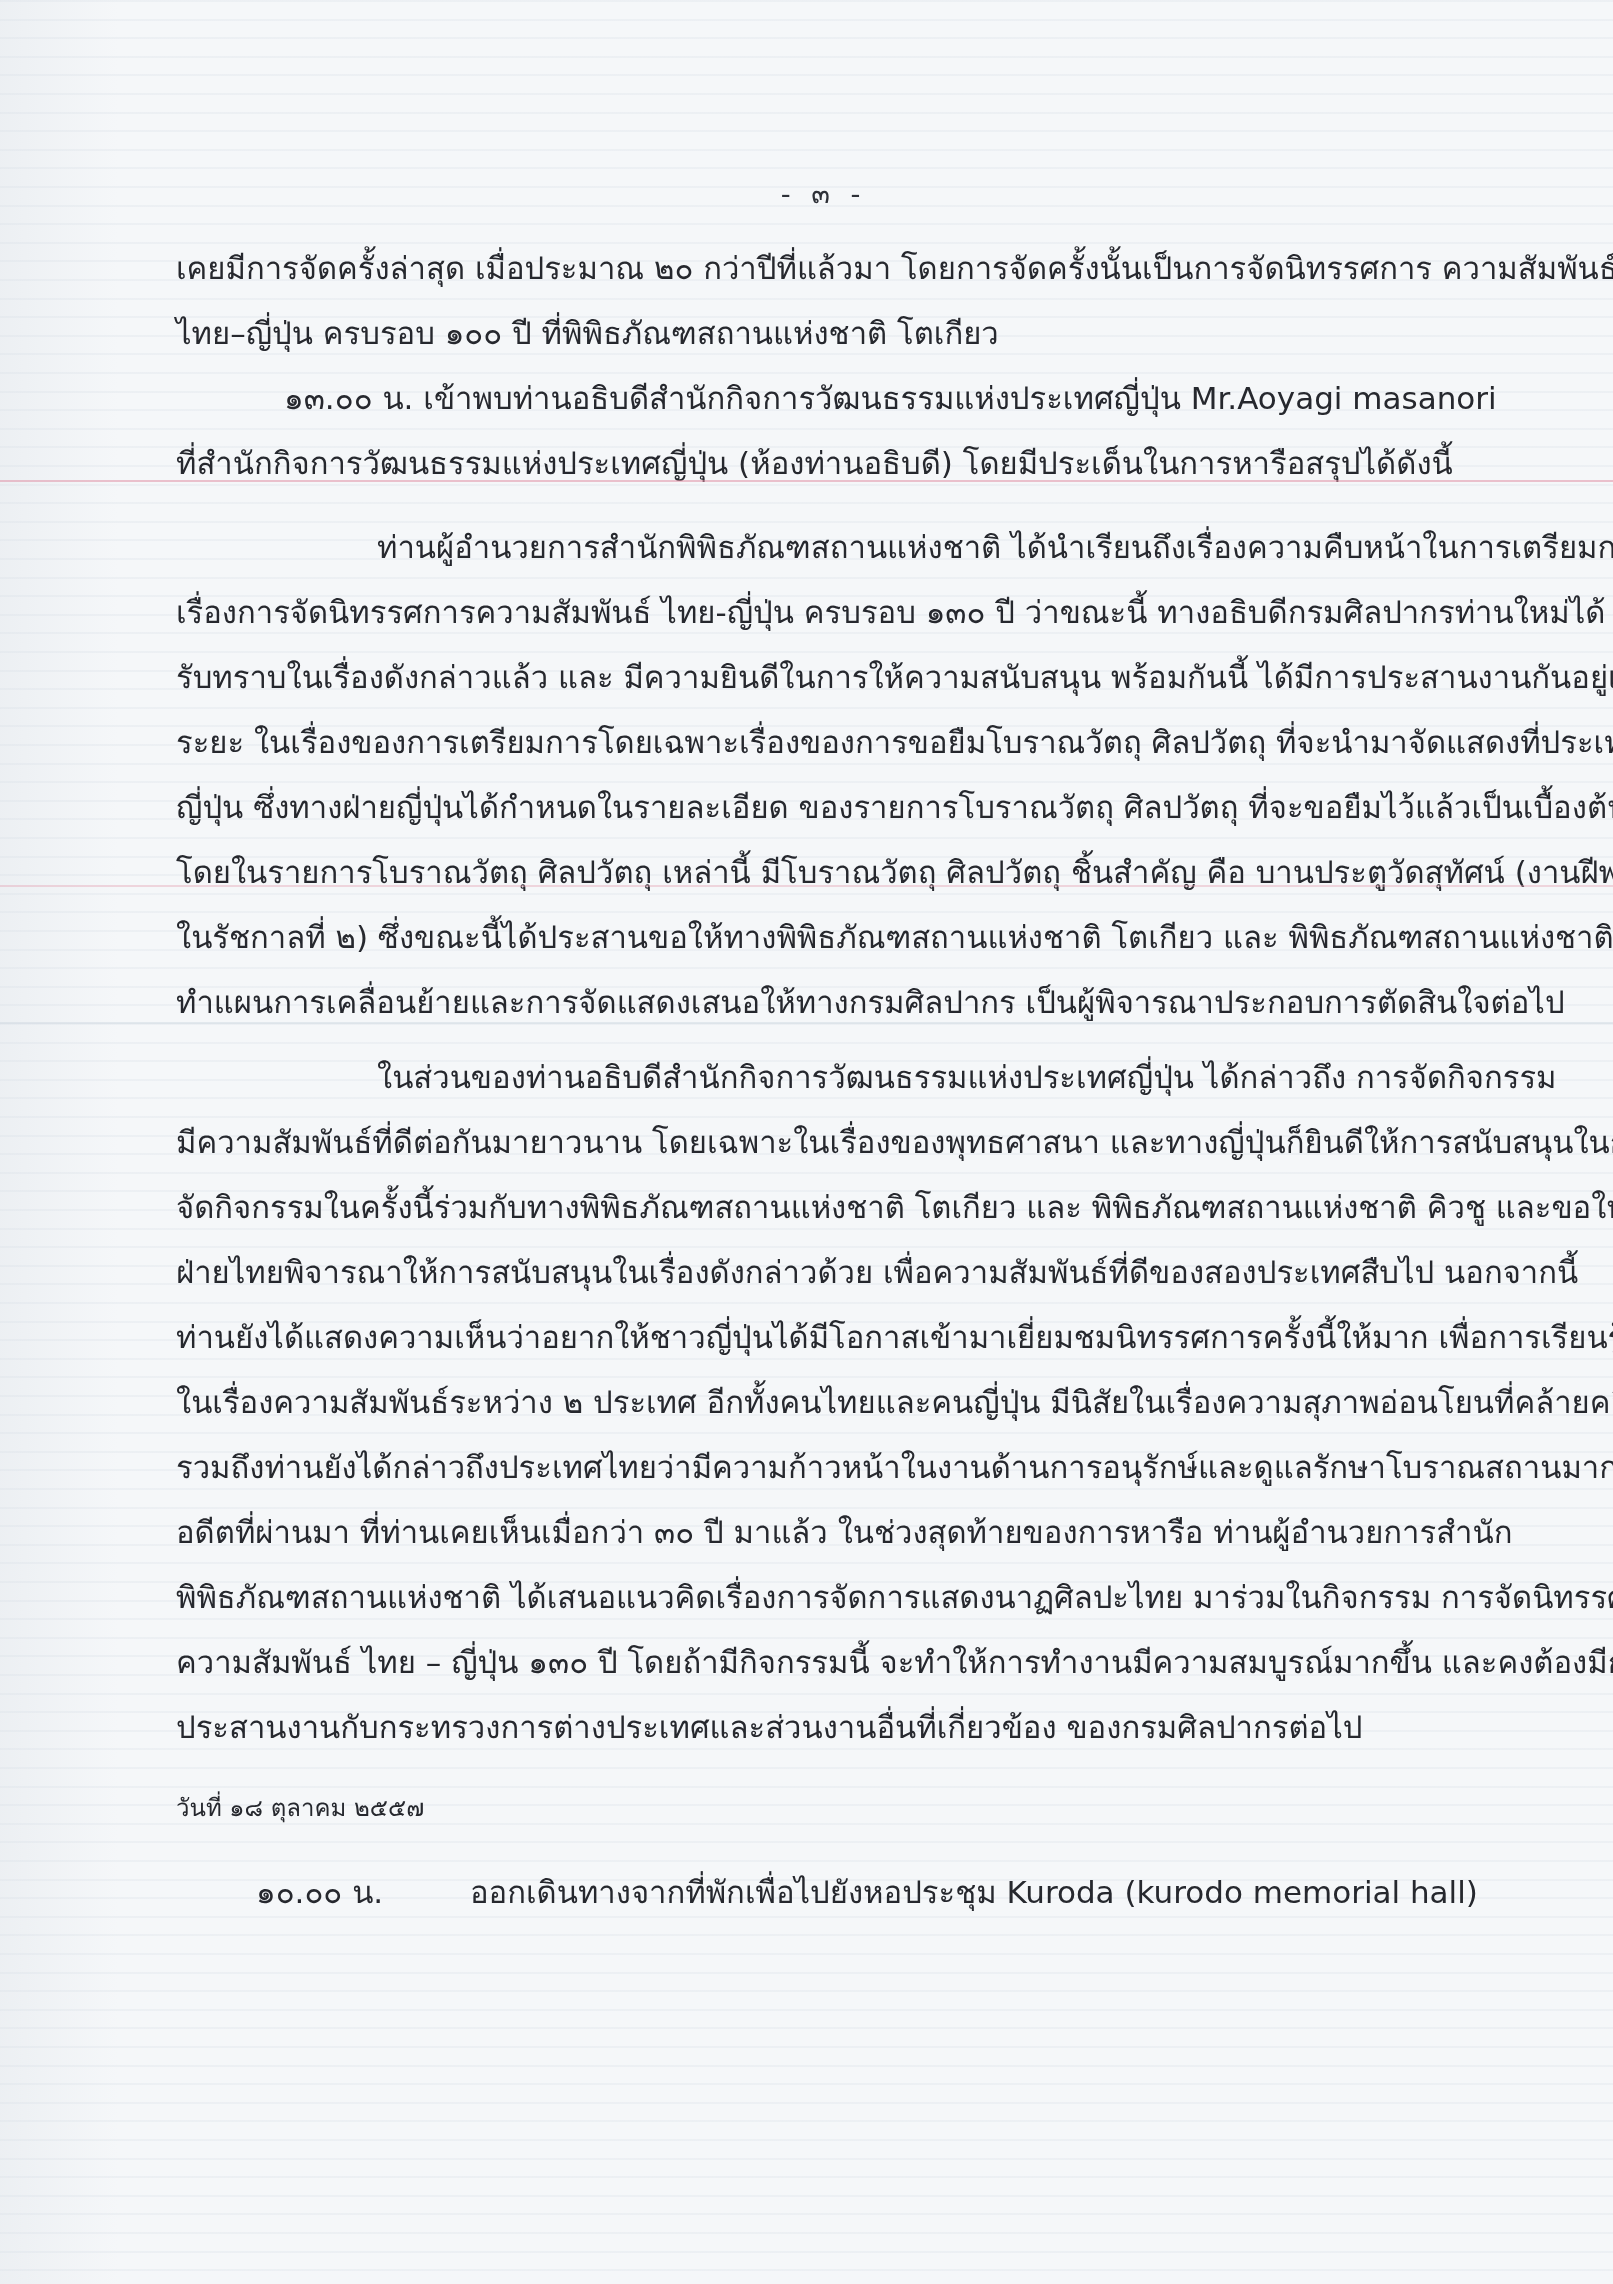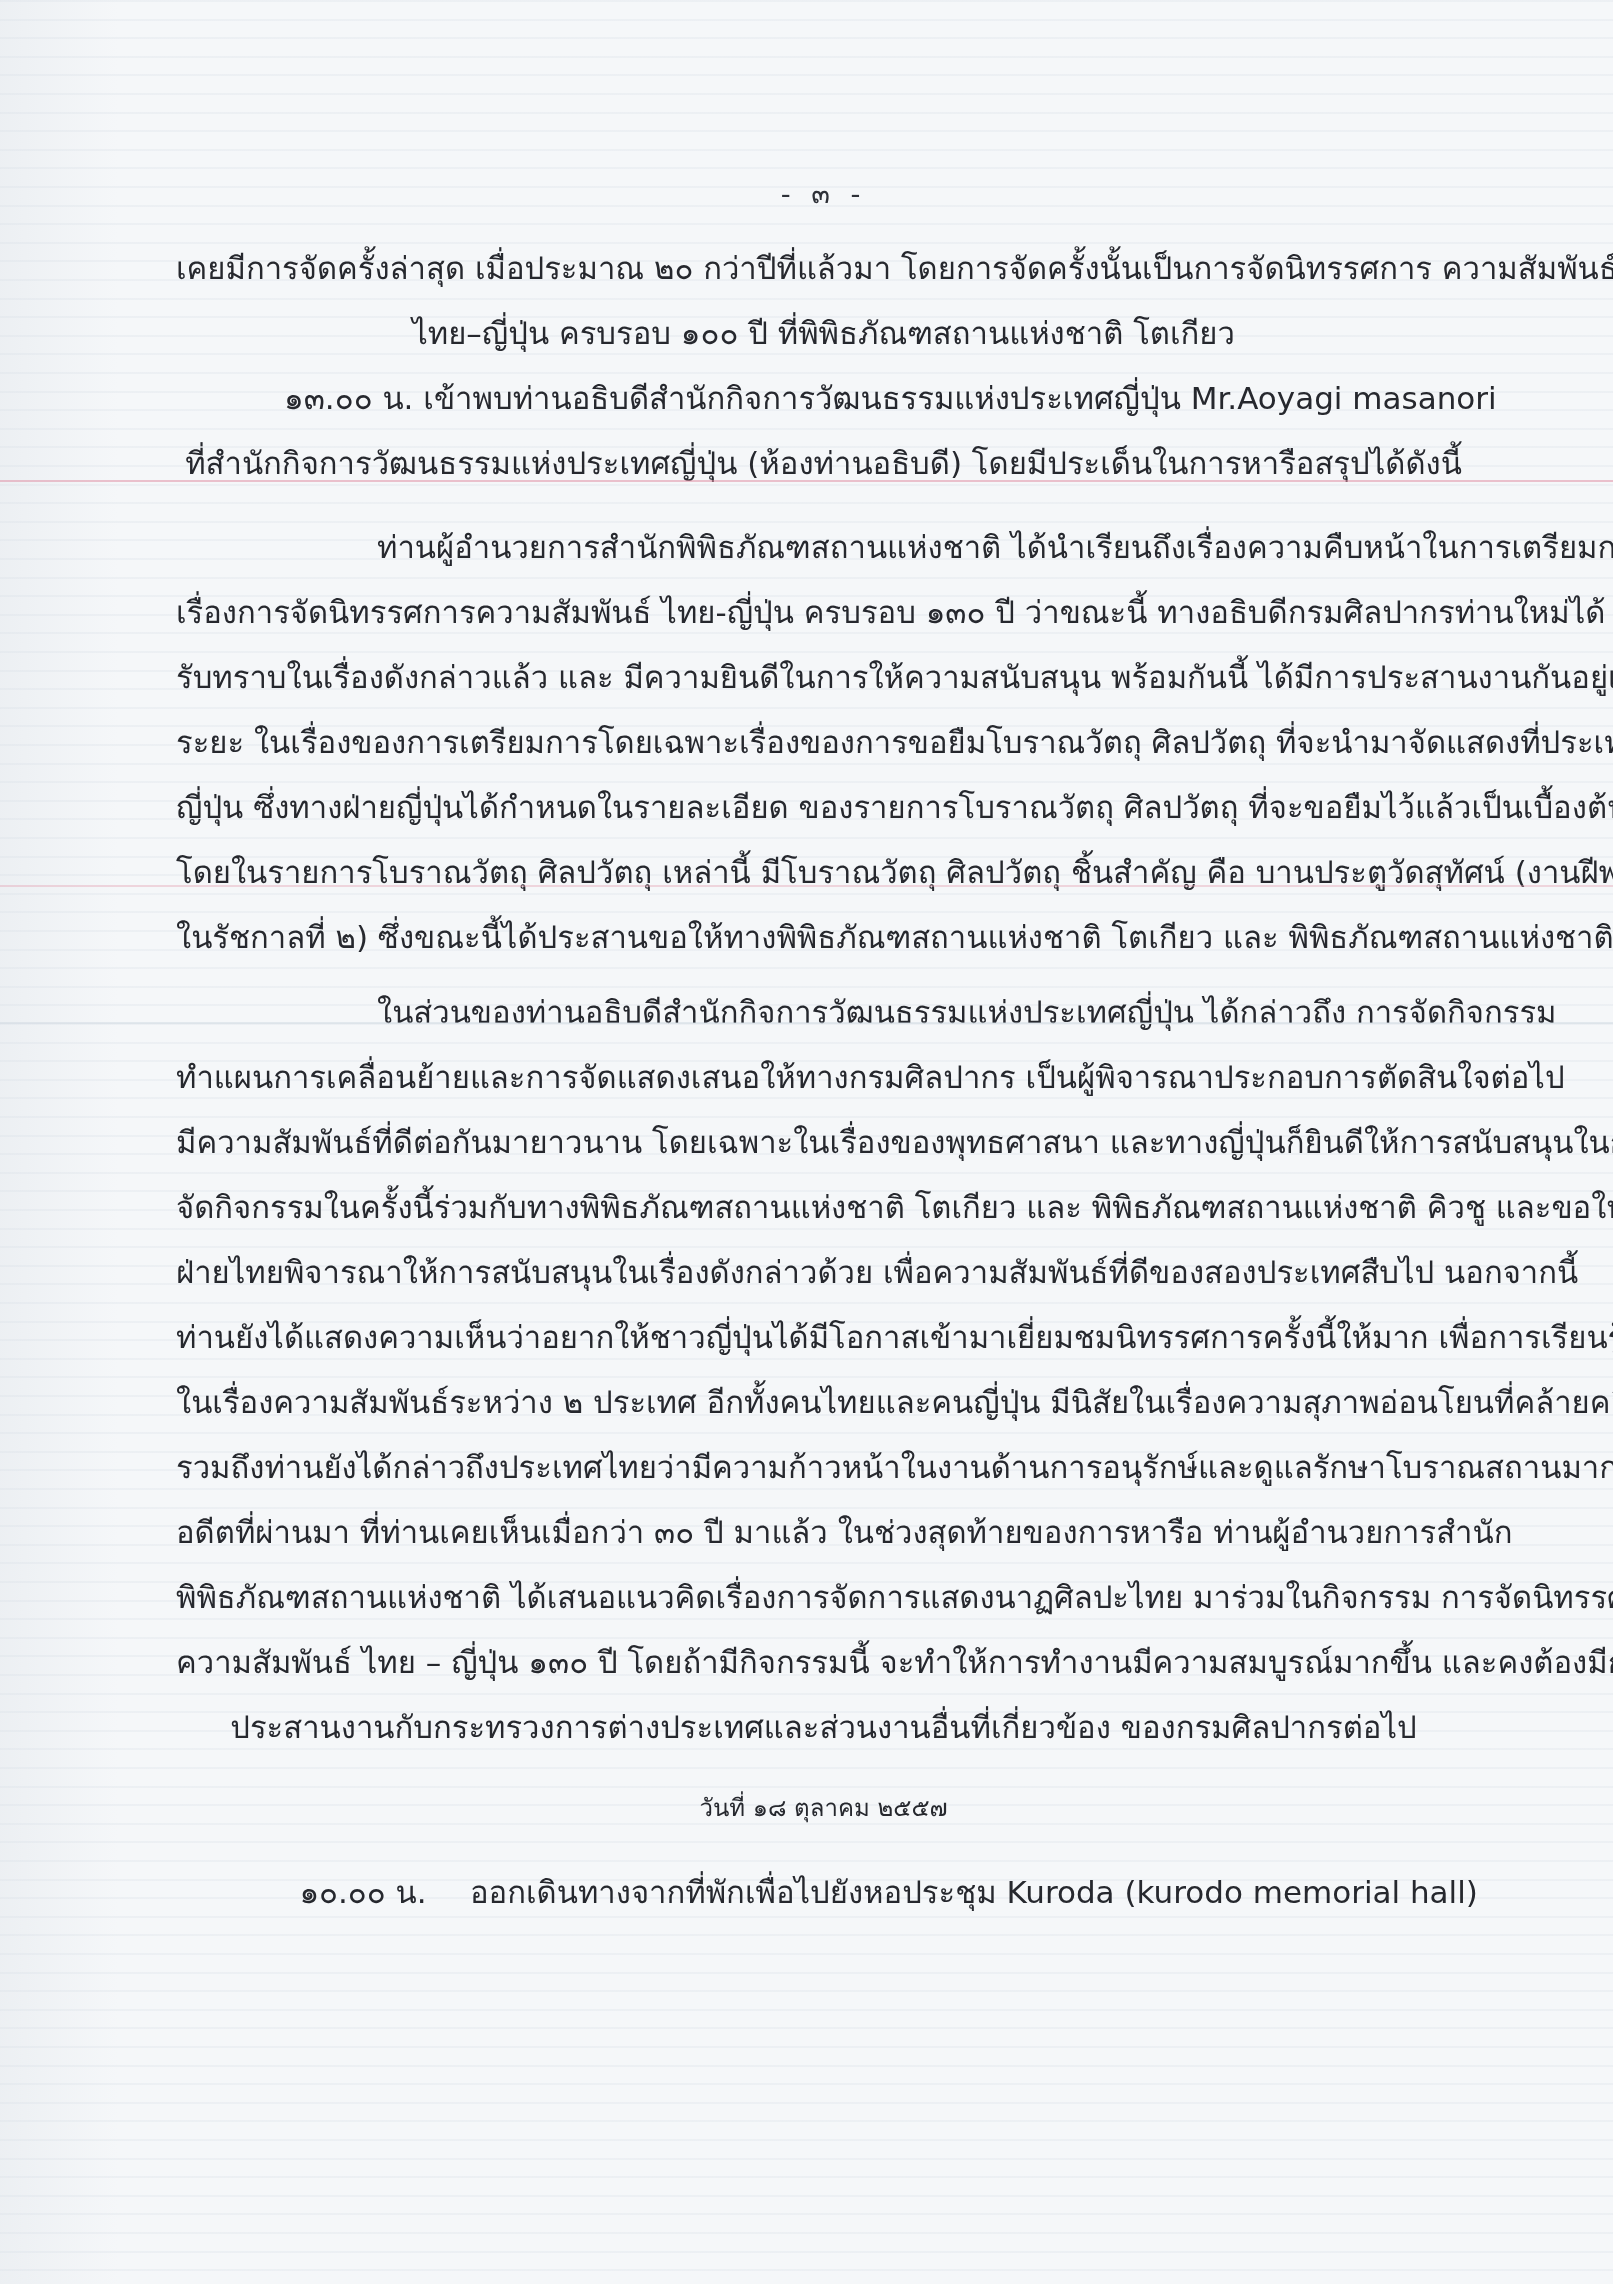--- a/index.html
+++ b/index.html
@@ -45,21 +45,20 @@
     letter-spacing: 5.9px;
     text-align: center;
     color: #2e3138;
   }
   .line {
     height: 65px;
     line-height: 65px;
     font-size: 31px;
     white-space: nowrap;
     color: #26282e;
-    text-align: center;
   }
   .first-line { margin-top: 19.6px; }
   .indent-time { padding-left: 108px; }
   .indent-para { padding-left: 201px; }
   .gap-20 { margin-top: 19.6px; }
   .gap-10 { margin-top: 9.8px; }
   .gap-16 { margin-top: 15.7px; }
   .date-line { font-size: 24px; }
   .sched-row { margin-top: 19.6px; }
   .sched-time {
@@ -88,23 +87,23 @@
     <div class="line indent-time">๑๓.๐๐ น. เข้าพบท่านอธิบดีสำนักกิจการวัฒนธรรมแห่งประเทศญี่ปุ่น Mr.Aoyagi masanori</div>
     <div class="line">ที่สำนักกิจการวัฒนธรรมแห่งประเทศญี่ปุ่น (ห้องท่านอธิบดี) โดยมีประเด็นในการหารือสรุปได้ดังนี้</div>
 
     <div class="line indent-para gap-20">ท่านผู้อำนวยการสำนักพิพิธภัณฑสถานแห่งชาติ ได้นำเรียนถึงเรื่องความคืบหน้าในการเตรียมการ</div>
     <div class="line">เรื่องการจัดนิทรรศการความสัมพันธ์ ไทย-ญี่ปุ่น ครบรอบ ๑๓๐ ปี ว่าขณะนี้ ทางอธิบดีกรมศิลปากรท่านใหม่ได้</div>
     <div class="line">รับทราบในเรื่องดังกล่าวแล้ว และ มีความยินดีในการให้ความสนับสนุน พร้อมกันนี้ ได้มีการประสานงานกันอยู่เป็น</div>
     <div class="line">ระยะ ในเรื่องของการเตรียมการโดยเฉพาะเรื่องของการขอยืมโบราณวัตถุ ศิลปวัตถุ  ที่จะนำมาจัดแสดงที่ประเทศ</div>
     <div class="line">ญี่ปุ่น ซึ่งทางฝ่ายญี่ปุ่นได้กำหนดในรายละเอียด ของรายการโบราณวัตถุ ศิลปวัตถุ ที่จะขอยืมไว้แล้วเป็นเบื้องต้น</div>
     <div class="line">โดยในรายการโบราณวัตถุ ศิลปวัตถุ เหล่านี้ มีโบราณวัตถุ ศิลปวัตถุ ชิ้นสำคัญ คือ บานประตูวัดสุทัศน์ (งานฝีพระหัตถ์</div>
     <div class="line">ในรัชกาลที่ ๒) ซึ่งขณะนี้ได้ประสานขอให้ทางพิพิธภัณฑสถานแห่งชาติ โตเกียว และ พิพิธภัณฑสถานแห่งชาติ คิวชู</div>
+    <div class="line">ทำแผนการเคลื่อนย้ายและการจัดแสดงเสนอให้ทางกรมศิลปากร เป็นผู้พิจารณาประกอบการตัดสินใจต่อไป</div>
+
     <div class="line indent-para gap-10">ในส่วนของท่านอธิบดีสำนักกิจการวัฒนธรรมแห่งประเทศญี่ปุ่น ได้กล่าวถึง การจัดกิจกรรม</div>
-
-    <div class="line">ทำแผนการเคลื่อนย้ายและการจัดแสดงเสนอให้ทางกรมศิลปากร เป็นผู้พิจารณาประกอบการตัดสินใจต่อไป</div>
     <div class="line">มีความสัมพันธ์ที่ดีต่อกันมายาวนาน โดยเฉพาะในเรื่องของพุทธศาสนา และทางญี่ปุ่นก็ยินดีให้การสนับสนุนในการ</div>
     <div class="line">จัดกิจกรรมในครั้งนี้ร่วมกับทางพิพิธภัณฑสถานแห่งชาติ โตเกียว และ พิพิธภัณฑสถานแห่งชาติ คิวชู และขอให้ทาง</div>
     <div class="line">ฝ่ายไทยพิจารณาให้การสนับสนุนในเรื่องดังกล่าวด้วย เพื่อความสัมพันธ์ที่ดีของสองประเทศสืบไป นอกจากนี้</div>
     <div class="line">ท่านยังได้แสดงความเห็นว่าอยากให้ชาวญี่ปุ่นได้มีโอกาสเข้ามาเยี่ยมชมนิทรรศการครั้งนี้ให้มาก เพื่อการเรียนรู้</div>
     <div class="line">ในเรื่องความสัมพันธ์ระหว่าง ๒ ประเทศ อีกทั้งคนไทยและคนญี่ปุ่น มีนิสัยในเรื่องความสุภาพอ่อนโยนที่คล้ายคลึงกัน</div>
     <div class="line">รวมถึงท่านยังได้กล่าวถึงประเทศไทยว่ามีความก้าวหน้าในงานด้านการอนุรักษ์และดูแลรักษาโบราณสถานมากว่าใน</div>
     <div class="line">อดีตที่ผ่านมา ที่ท่านเคยเห็นเมื่อกว่า ๓๐ ปี มาแล้ว ในช่วงสุดท้ายของการหารือ ท่านผู้อำนวยการสำนัก</div>
     <div class="line">พิพิธภัณฑสถานแห่งชาติ ได้เสนอแนวคิดเรื่องการจัดการแสดงนาฏศิลปะไทย มาร่วมในกิจกรรม การจัดนิทรรศการ</div>
     <div class="line">ความสัมพันธ์ ไทย – ญี่ปุ่น ๑๓๐ ปี โดยถ้ามีกิจกรรมนี้ จะทำให้การทำงานมีความสมบูรณ์มากขึ้น และคงต้องมีการ</div>
     <div class="line">ประสานงานกับกระทรวงการต่างประเทศและส่วนงานอื่นที่เกี่ยวข้อง ของกรมศิลปากรต่อไป</div>

